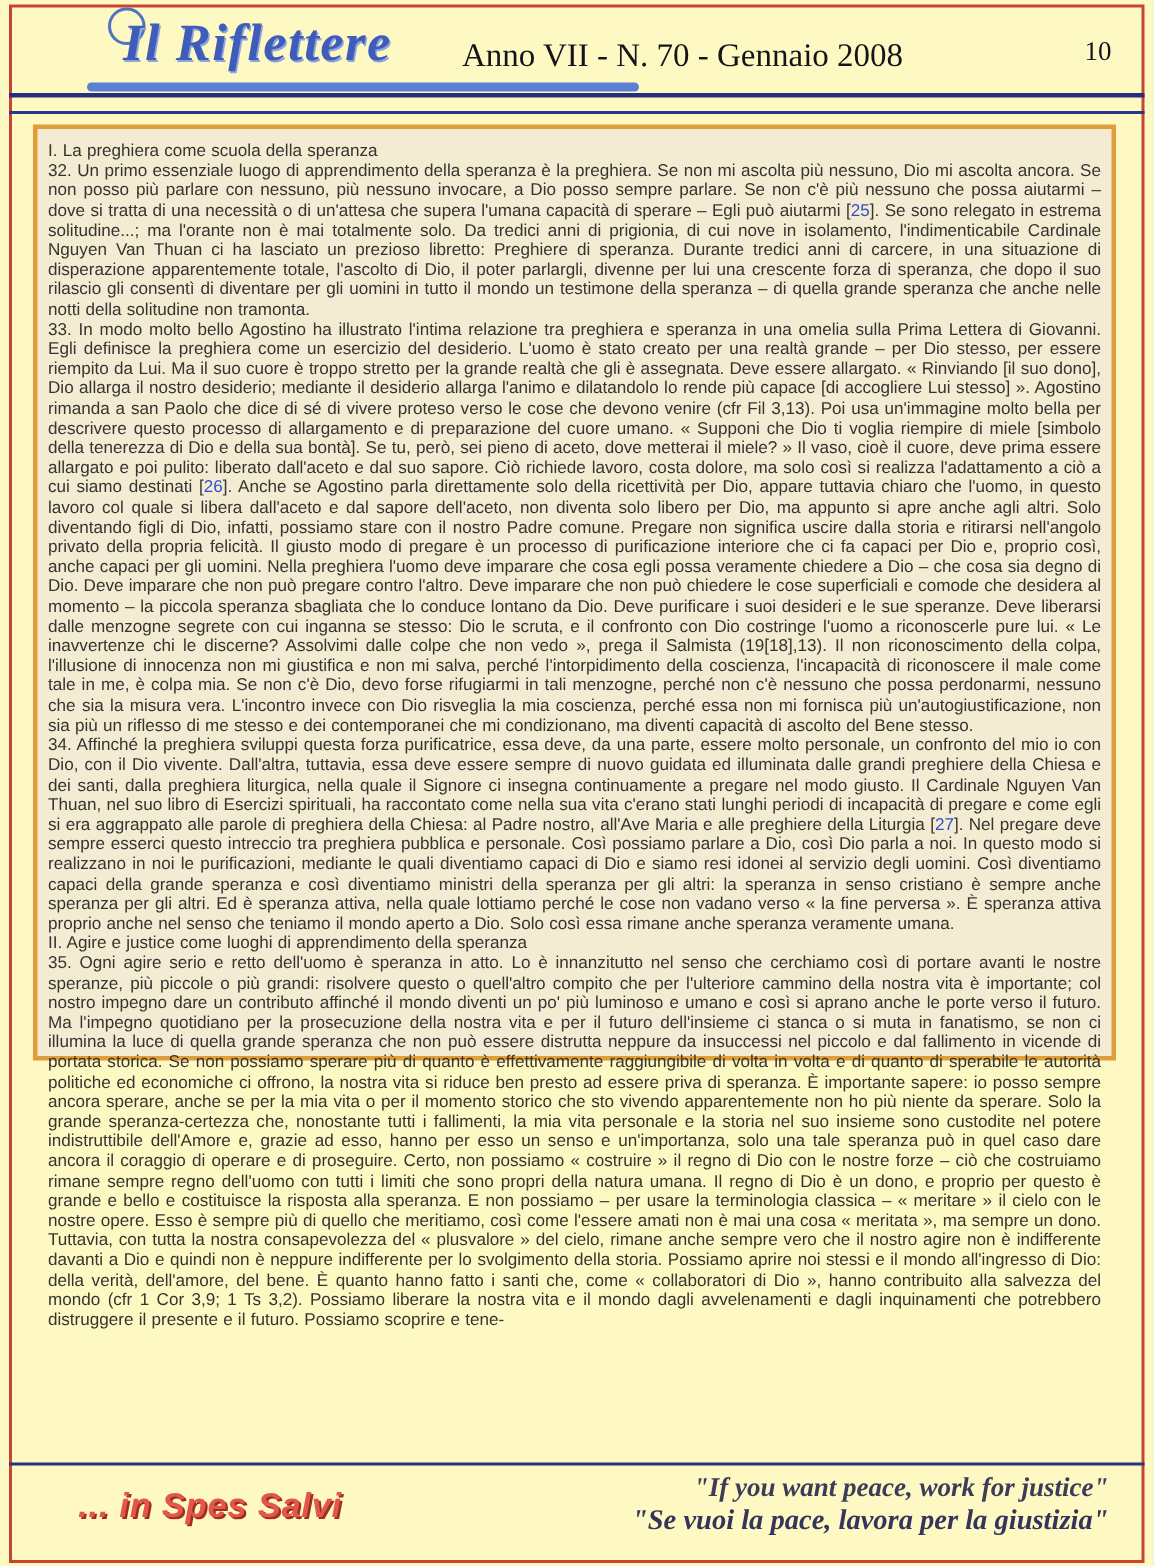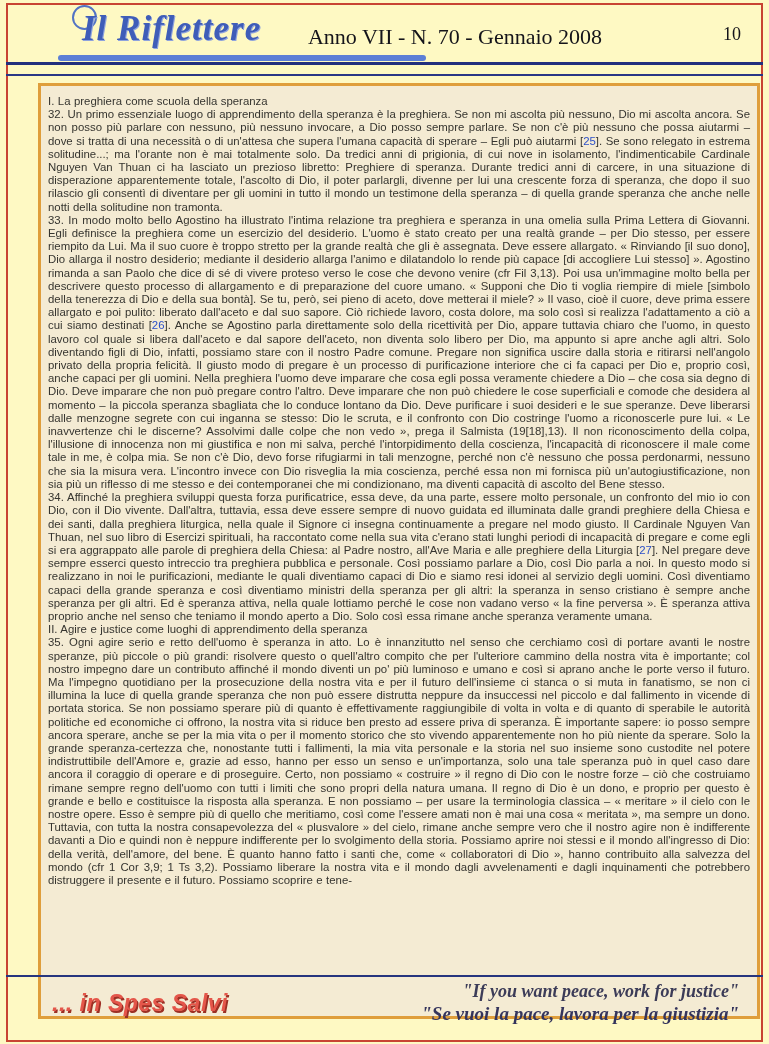--- a/index.html
+++ b/index.html
@@ -42,26 +42,25 @@
   }
   .page-number{
     position:absolute;right:28px;top:24px;
     font-family:"Liberation Serif",serif;
     font-size:18px;color:#14141a;
   }
   .rule-navy-thick{position:absolute;left:6px;right:6px;top:62px;height:3px;background:#22307d;}
   .rule-navy-thin{position:absolute;left:6px;right:6px;top:74px;height:2px;background:#2a3885;}
   
   .article-box{
-    position:absolute;left:22px;top:83px;width:722px;height:936px;
+    position:absolute;left:22px;top:83px;width:722px;height:624px;
     box-sizing:border-box;
     background:#f4ebd3;
     border:3px solid #df9e3b;
     padding:9px 7px 1px 7px;
-    margin-left:16px;
   }
   .article-box .sec{
     margin:0;
     font-size:11.4px;
     line-height:13.2px;
     text-align:justify;
     color:#35342f;
     word-spacing:0.3px;
   }
   .fnref{white-space:nowrap;}

